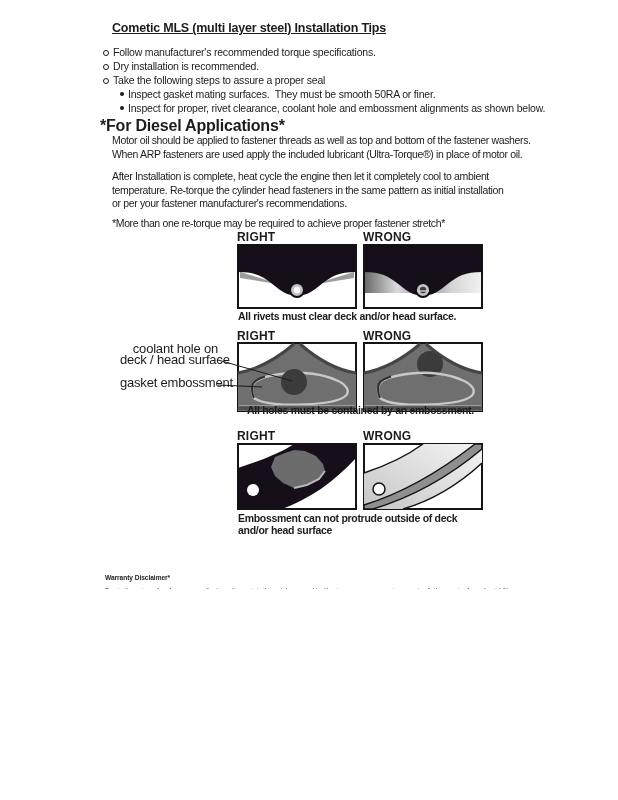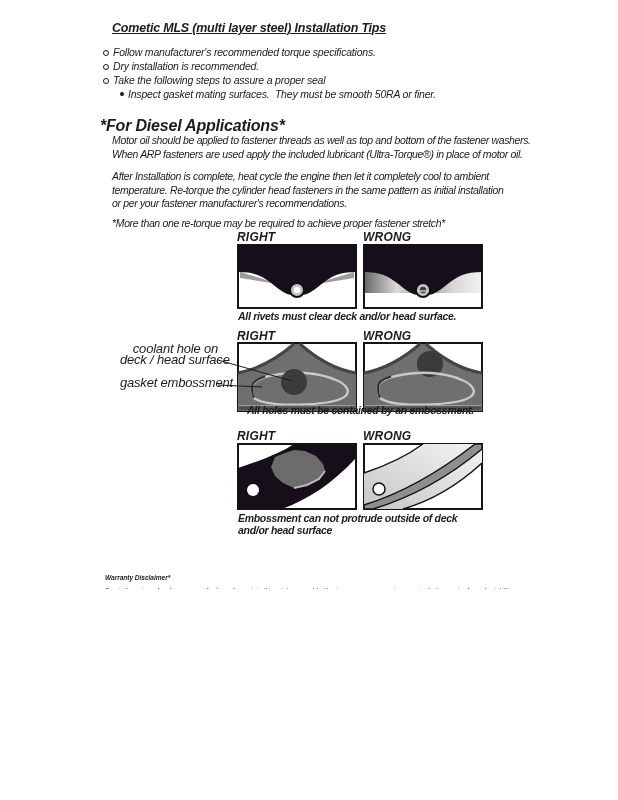--- a/index.html
+++ b/index.html
@@ -1,18 +1,18 @@
 <!DOCTYPE html>
 <html><head>
 <meta charset="utf-8">
 <style>
   html,body{margin:0;padding:0;background:#ffffff;}
   .page{
     position:relative;width:618px;height:589px;background:#ffffff;
-    font-family:"Liberation Sans", sans-serif;color:#1c1c1c;overflow:hidden;font-style:italic;
+    font-family:"Liberation Sans", sans-serif;color:#1c1c1c;overflow:hidden;
   }
   .abs{position:absolute;}
   .title{
     left:112px;top:21px;font-size:12.5px;font-weight:bold;letter-spacing:-0.2px;
     text-decoration:underline;white-space:pre;
   }
   .bullets{left:103px;top:46px;font-size:10.5px;letter-spacing:-0.2px;}
   .brow{display:flex;align-items:flex-start;height:14px;white-space:pre;}
   .brow.sub{margin-left:17px;}
   .ring{flex:0 0 auto;width:4px;height:4px;border:1px solid #1c1c1c;border-radius:50%;margin:3.5px 4px 0 0;}
@@ -47,20 +47,24 @@
       <span class="ring"></span>
       <span>Dry installation is recommended.</span>
     </div>
     <div class="brow">
       <span class="ring"></span>
       <span>Take the following steps to assure a proper seal</span>
     </div>
     <div class="brow sub">
       <span class="dot"></span>
       <span>Inspect gasket mating surfaces.  They must be smooth 50RA or finer.</span>
+    </div>
+    <div class="brow sub">
+      <span class="dot"></span>
+      <span>Inspect for proper, rivet clearance, coolant hole and embossment alignments as shown below.</span>
     </div>
   </div>
 
   <div class="abs diesel-h">*For Diesel Applications*</div>
   <div class="abs bodypara p1">Motor oil should be applied to fastener threads as well as top and bottom of the fastener washers.
 When ARP fasteners are used apply the included lubricant (Ultra-Torque®) in place of motor oil.</div>
   <div class="abs bodypara p3">*More than one re-torque may be required to achieve proper fastener stretch*</div>
   <div class="abs bodypara p2">After Installation is complete, heat cycle the engine then let it completely cool to ambient
 temperature. Re-torque the cylinder head fasteners in the same pattern as initial installation
 or per your fastener manufacturer's recommendations.</div>

